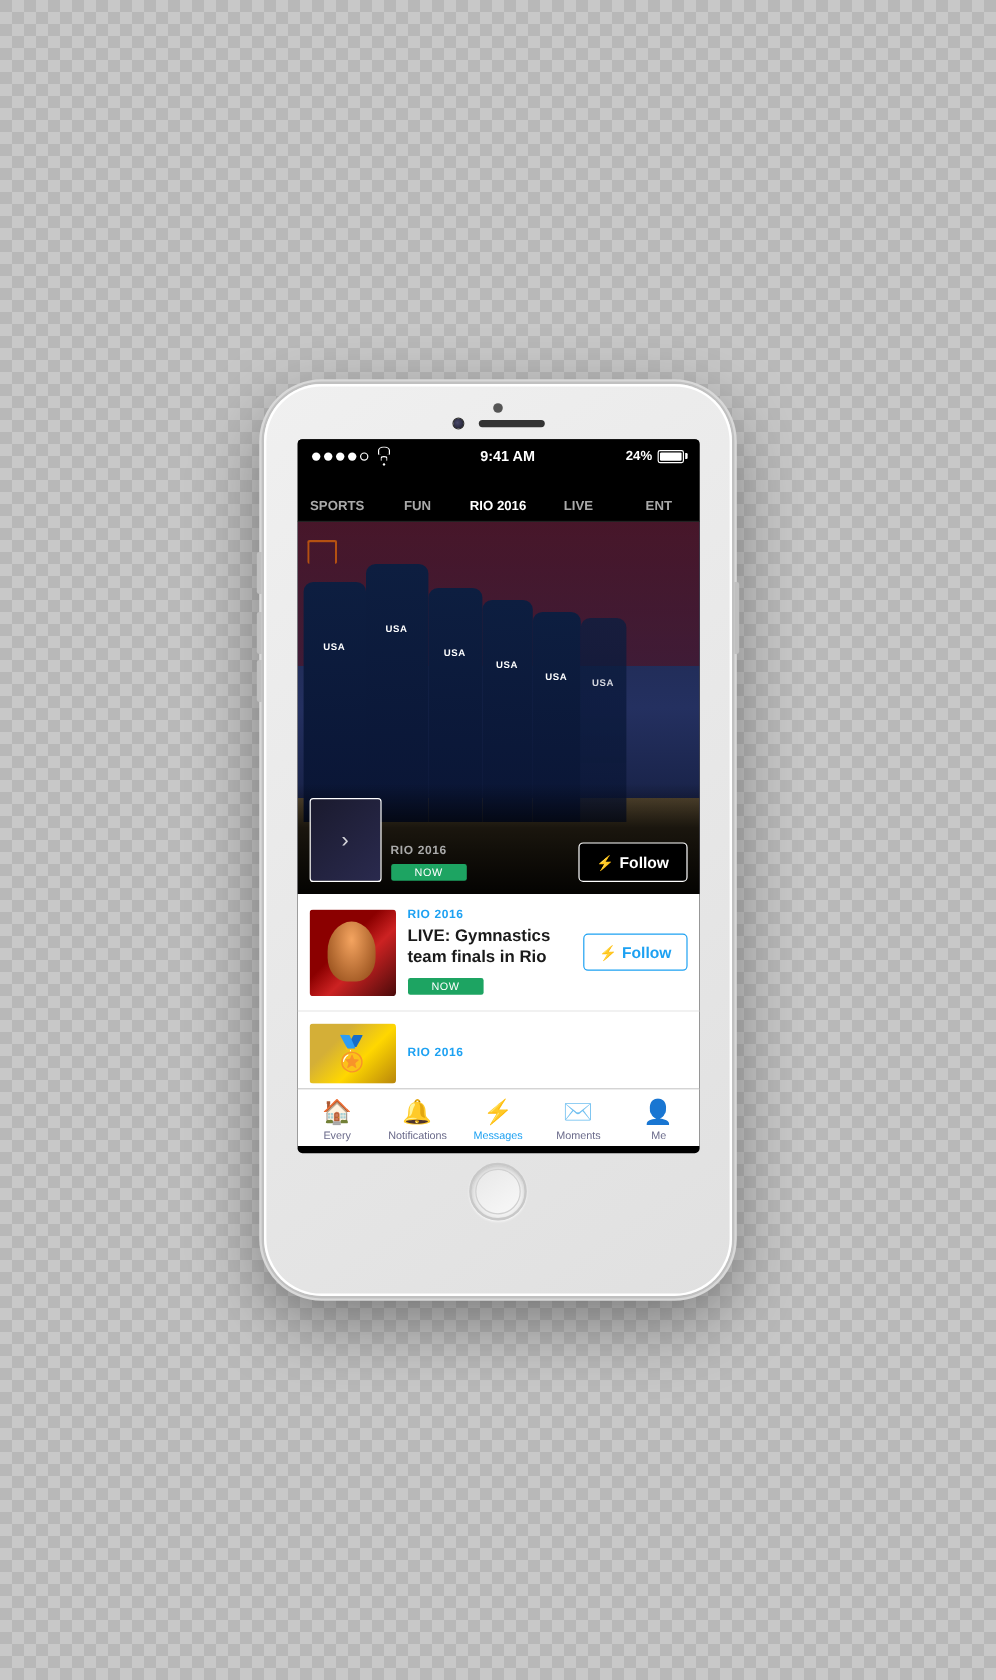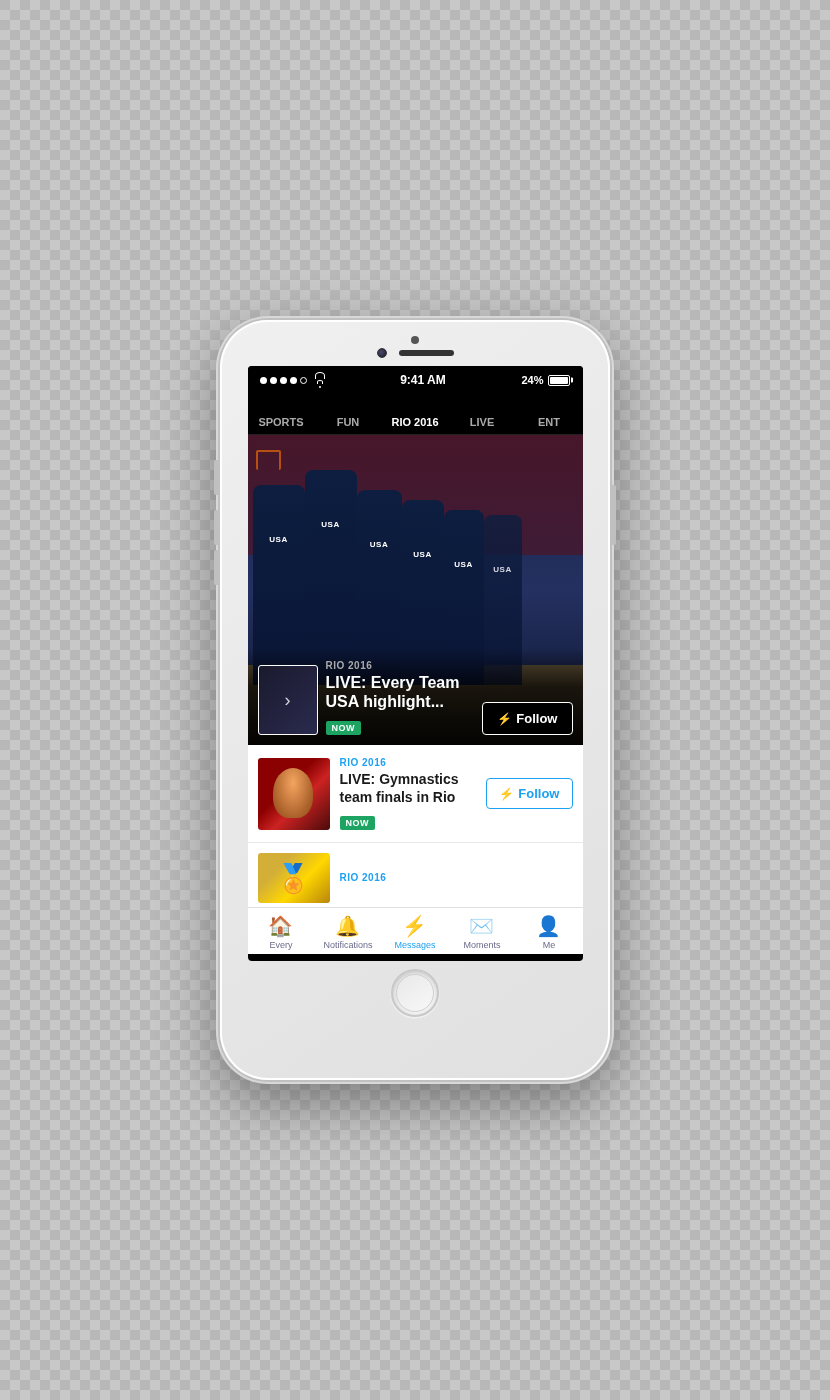--- a/index.html
+++ b/index.html
@@ -326,22 +326,22 @@
       font-weight: 700;
       line-height: 1.2;
       margin-bottom: 6px;
     }
 
     .now-badge {
       display: inline-block;
       background: #1da462;
       color: #fff;
       font-size: 9px;
-      font-weight: 700;
-      padding: 2px 6px;
+      font-weight: 400;
+      padding: 2px 20px;
       border-radius: 2px;
       letter-spacing: 0.5px;
     }
 
     .follow-btn-dark {
       background: #000;
       border: 1.5px solid #fff;
       color: #fff;
       font-size: 13px;
       font-weight: 700;
@@ -608,21 +608,20 @@
           <div class="figure" style="height:170px;width:38px;background:linear-gradient(to bottom,#0d1e40 0%,#0a1535 100%);border-radius:8px 8px 0 0;opacity:0.8;"></div>
         </div>
       </div>
       <div class="hero-overlay">
         <div class="hero-inner">
           <div class="thumbnail-box">
             <span class="thumbnail-chevron">›</span>
           </div>
           <div class="hero-text">
             <div class="hero-category">RIO 2016</div>
-            <div class="hero-title">LIVE: Every Team USA highlight...</div>
             <span class="now-badge">NOW</span>
           </div>
           <button class="follow-btn-dark">
             <span class="bolt-icon">⚡</span>
             <span>Follow</span>
           </button>
         </div>
       </div>
     </div>
 

